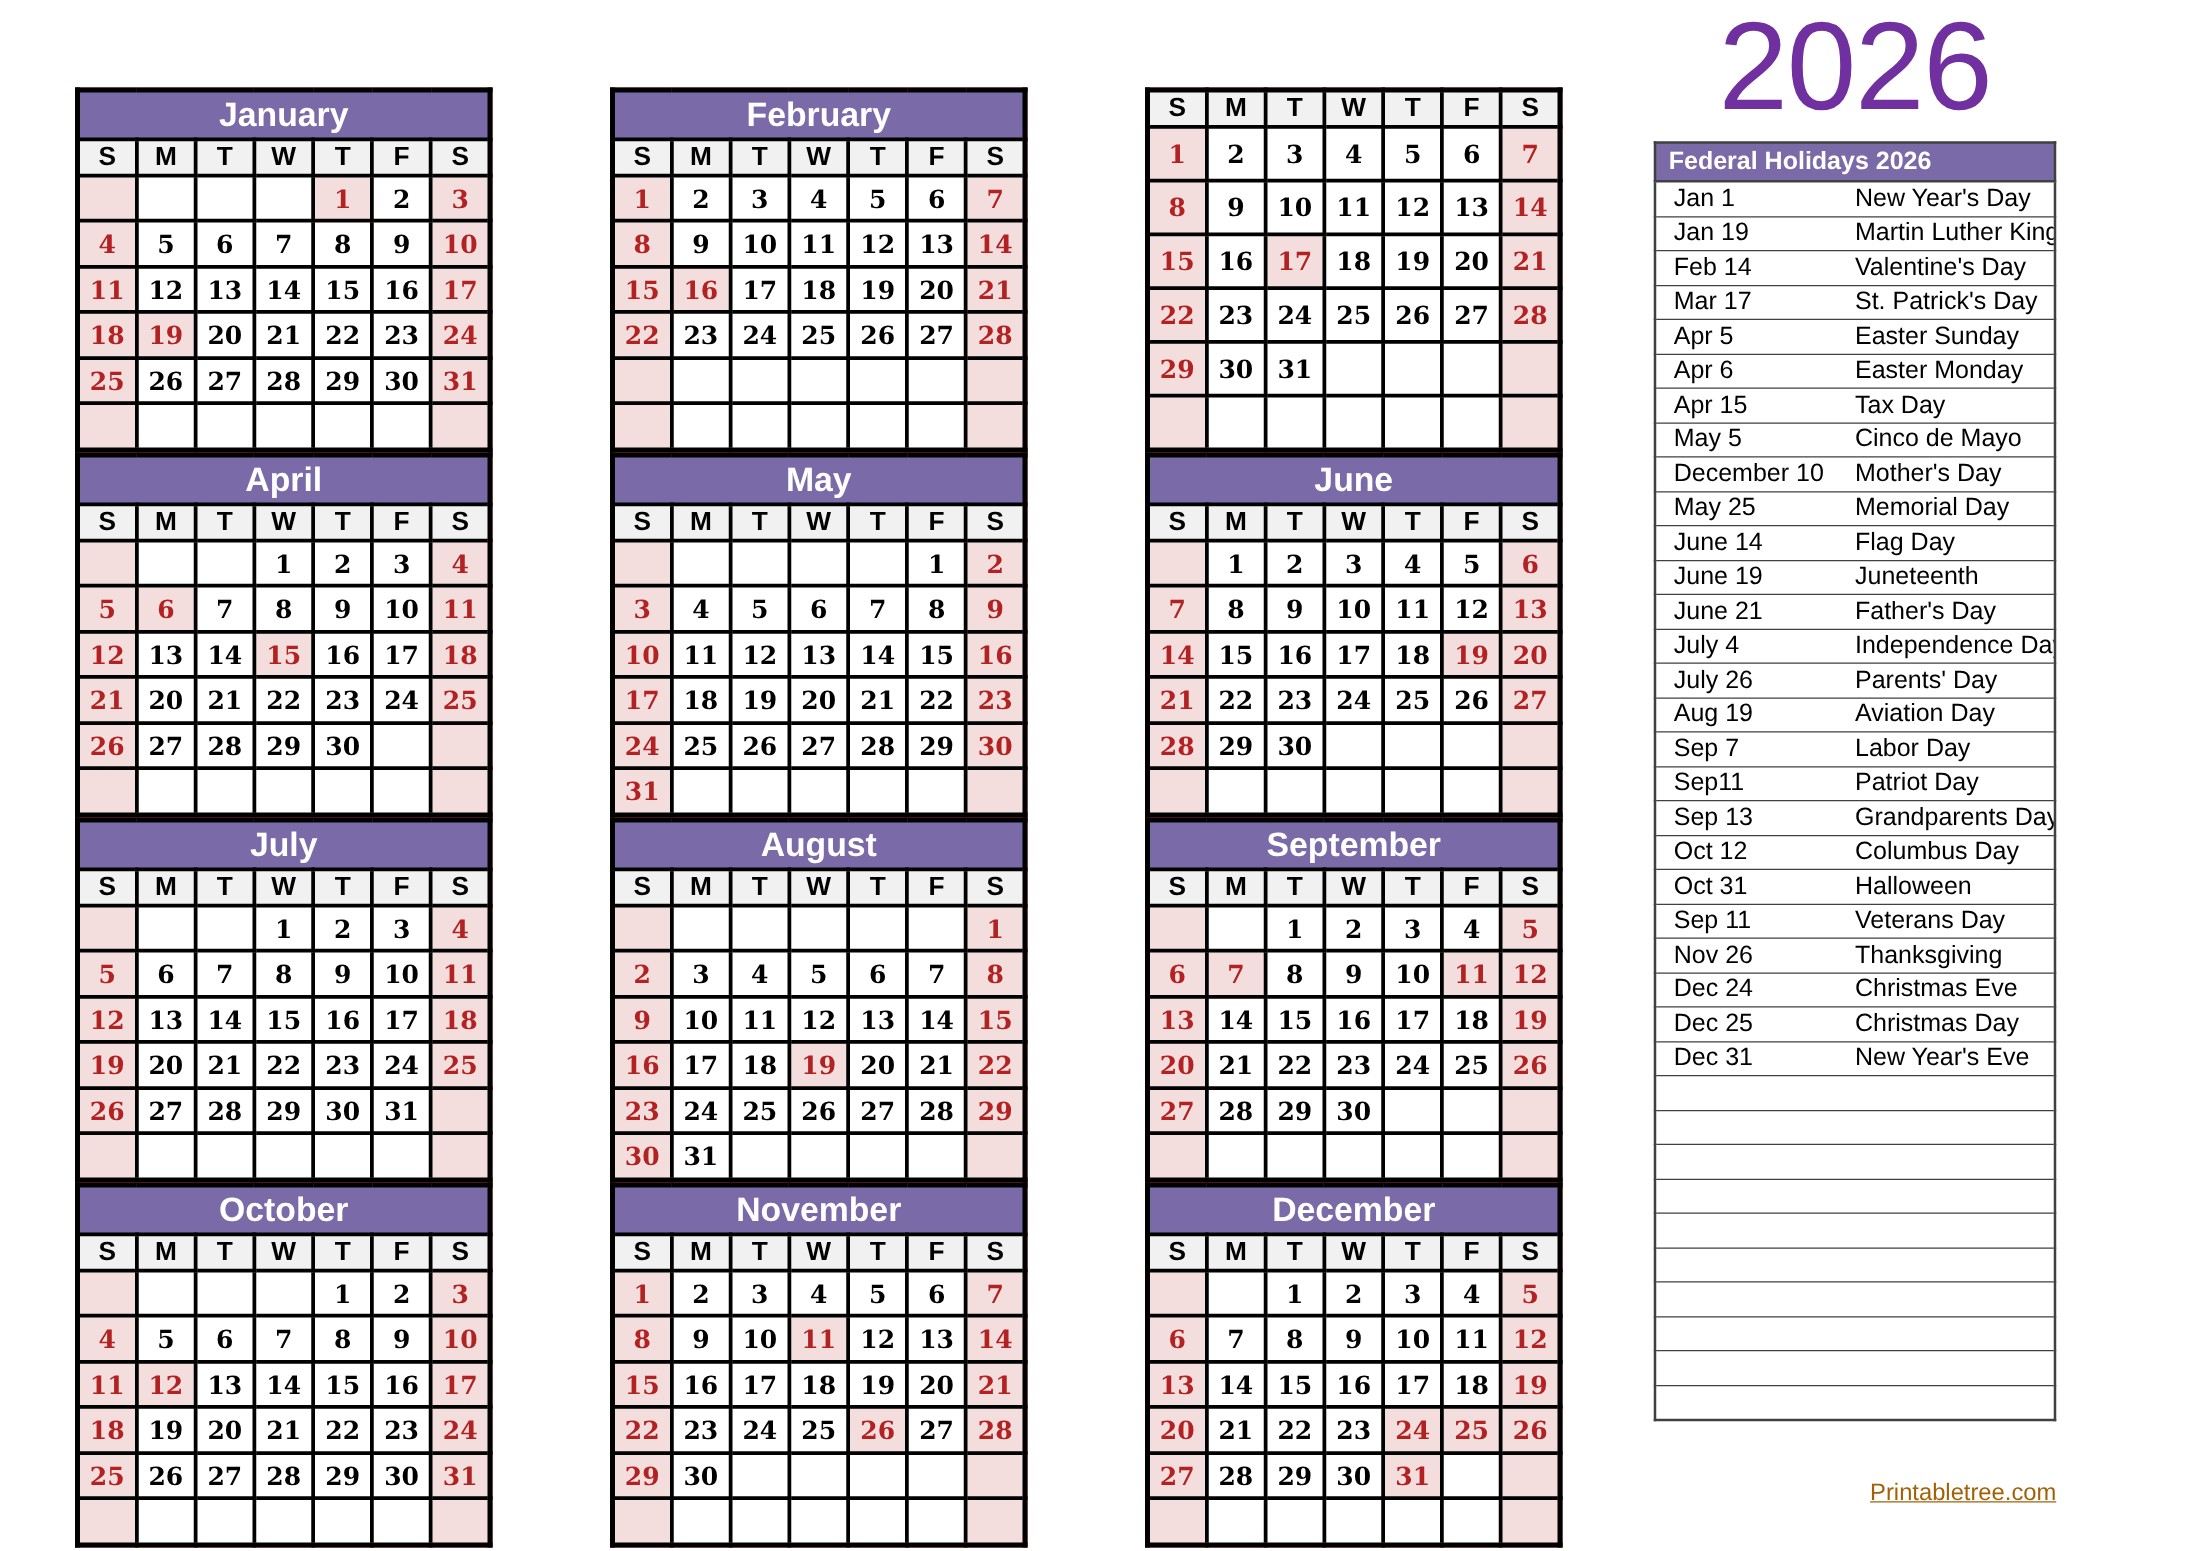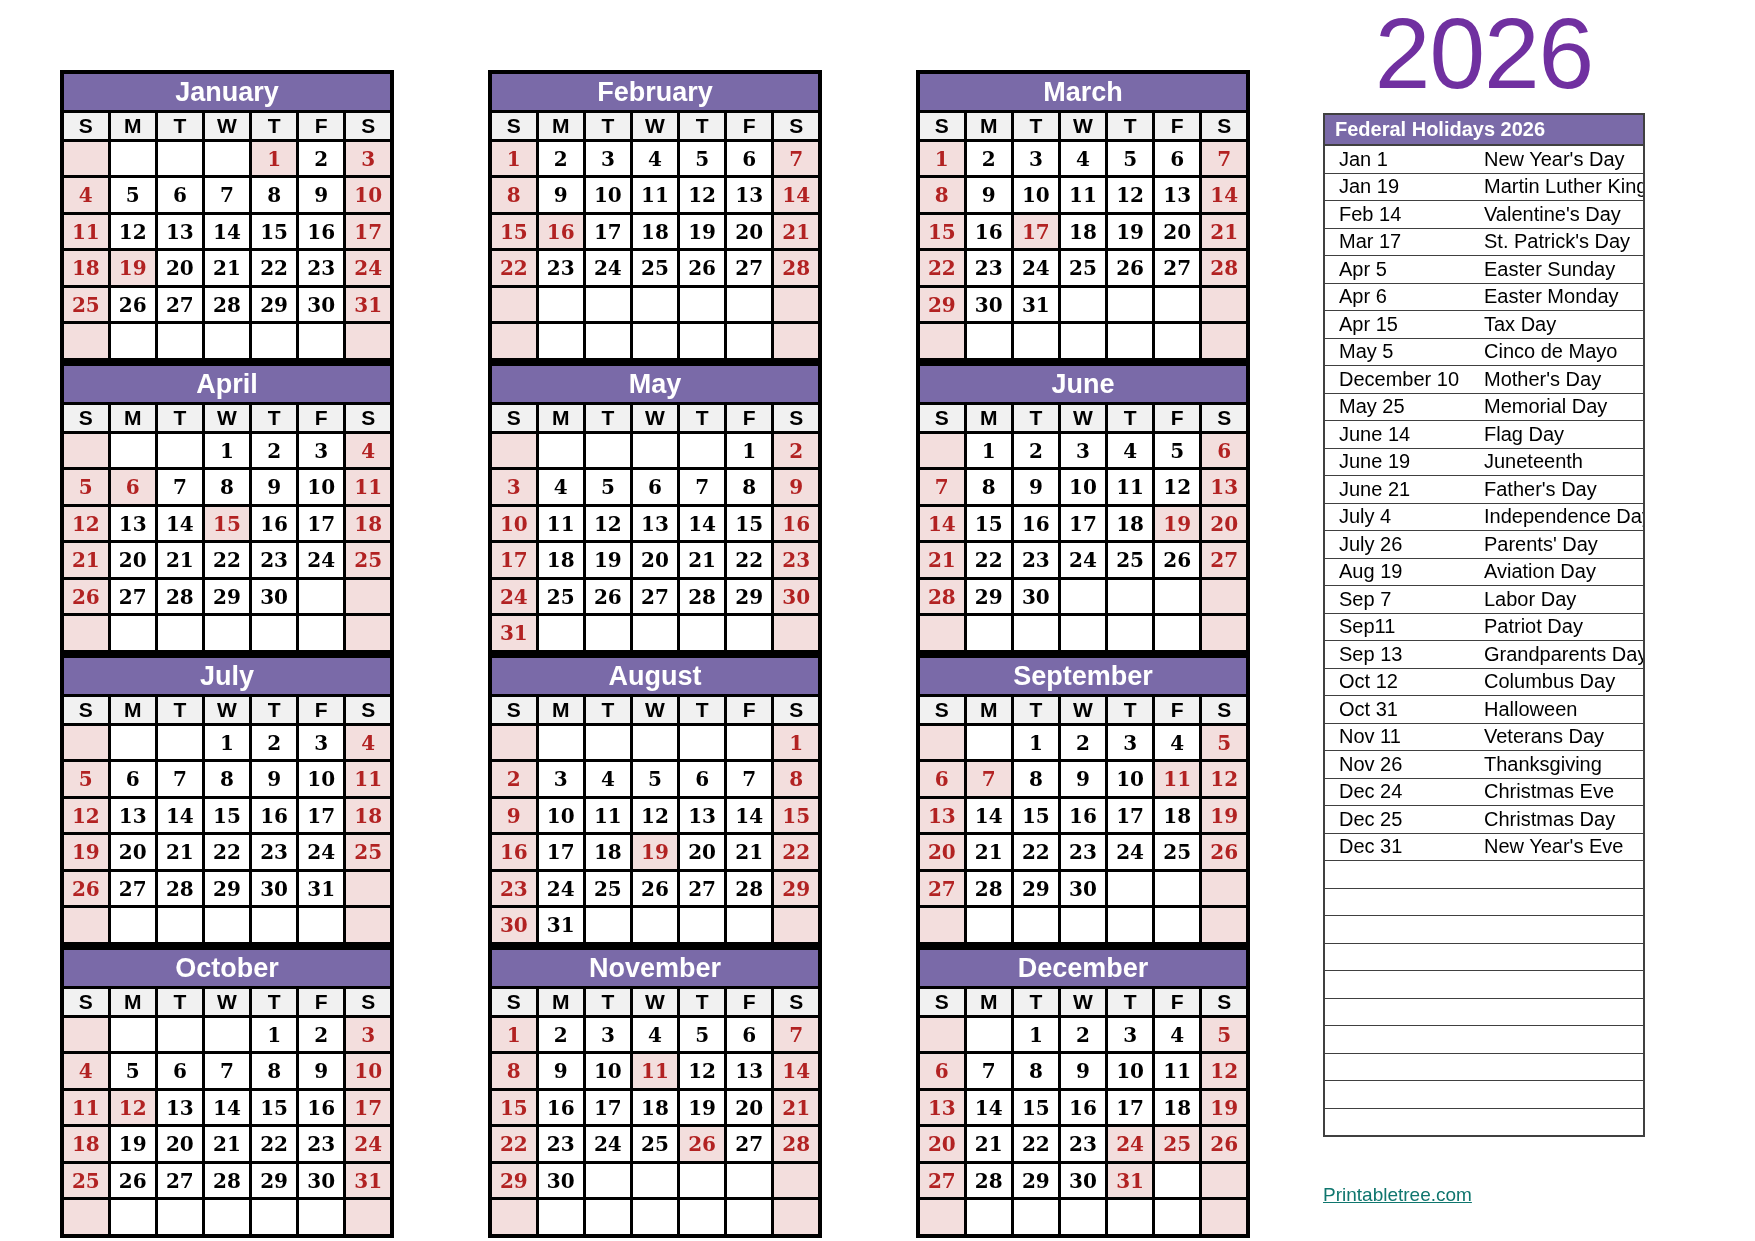--- a/index.html
+++ b/index.html
@@ -53,21 +53,21 @@
     border:2px solid #404040;
   }
   table.holidays td{
     border-top:1px solid #404040;border-bottom:1px solid #404040;
     font-size:20px;color:#000;height:26.5px;padding:0;
     white-space:nowrap;overflow:hidden;
   }
   table.holidays td.hdate{width:124px;padding-left:14px;}
   .footer-link{
     position:absolute;left:1323px;top:1184px;width:322px;
-    text-align:left;font-size:19px;color:#0f766e;
+    text-align:right;font-size:19px;color:#a16207;
     text-decoration:underline;cursor:pointer;display:block;
   }
   :root{--purple:#7A6AA8;}
 </style>
 </head>
 <body>
 
 <div class="year">2026</div>
 
 <div class="months" id="months">
@@ -211,23 +211,20 @@
           <td class=""></td>
           <td class=""></td>
           <td class=""></td>
           <td class="pink"></td>
         </tr>
       </tbody>
     </table>
     <table class="month">
       <thead>
         <tr>
-          <th class="title" colspan="7">March</th>
-        </tr>
-        <tr>
           <th class="dh">S</th>
           <th class="dh">M</th>
           <th class="dh">T</th>
           <th class="dh">W</th>
           <th class="dh">T</th>
           <th class="dh">F</th>
           <th class="dh">S</th>
         </tr>
       </thead>
       <tbody>
@@ -1022,21 +1019,21 @@
       </tr>
       <tr>
         <td class="hdate">Oct 12</td>
         <td class="hname">Columbus Day</td>
       </tr>
       <tr>
         <td class="hdate">Oct 31</td>
         <td class="hname">Halloween</td>
       </tr>
       <tr>
-        <td class="hdate">Nov 11</td>
+        <td class="hdate">Sep 11</td>
         <td class="hname">Veterans Day</td>
       </tr>
       <tr>
         <td class="hdate">Nov 26</td>
         <td class="hname">Thanksgiving</td>
       </tr>
       <tr>
         <td class="hdate">Dec 24</td>
         <td class="hname">Christmas Eve</td>
       </tr>

